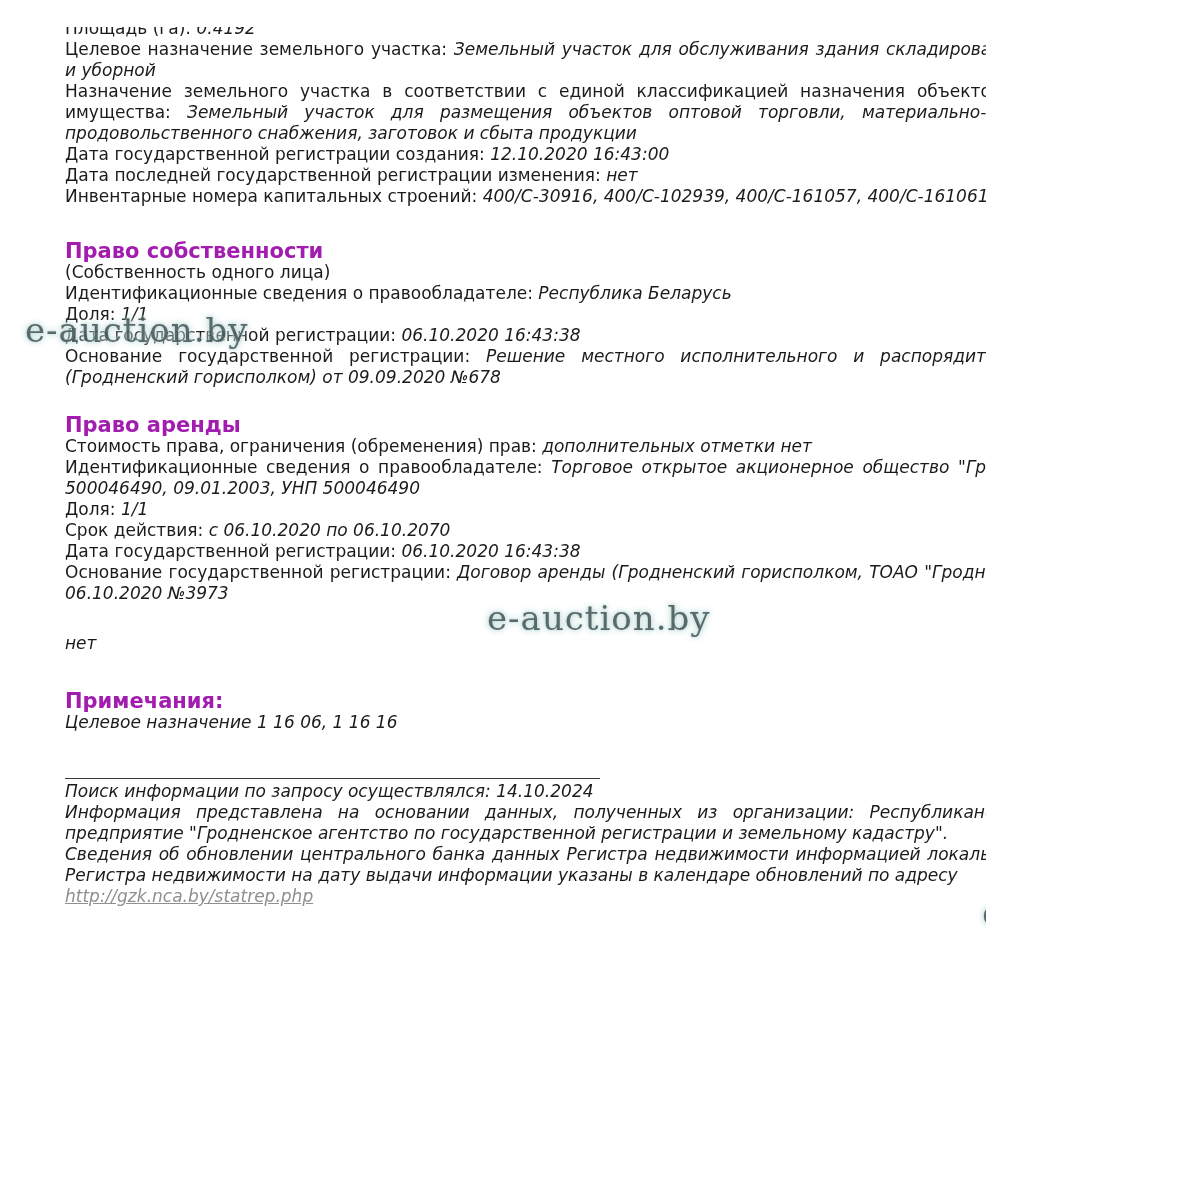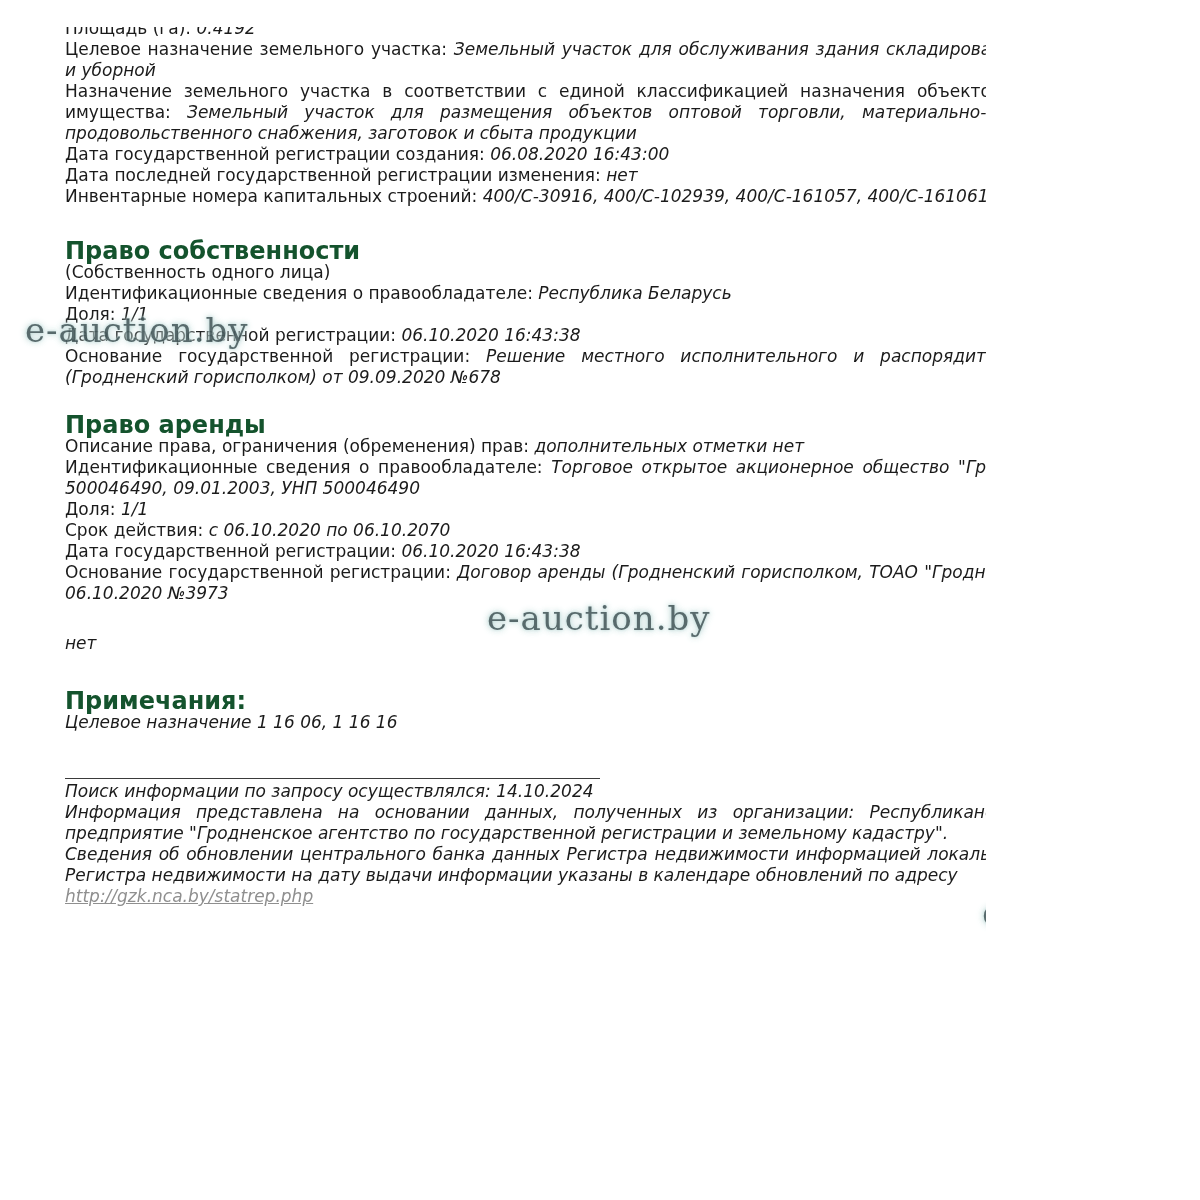--- a/index.html
+++ b/index.html
@@ -17,24 +17,24 @@
     width:1071px;
     font-size:17px;
     line-height:21px;
     color:#1b1b1b;
     text-align:justify;
   }
   .content p{margin:0;}
   .content i{font-style:italic;}
   h3{
     margin:0;
-    font-size:24px;
+    font-size:21px;
     line-height:21px;
     font-weight:bold;
-    color:#14532d;
+    color:#a21caf;
   }
   .sec-own{margin-top:34px;}
   .sec-lease{margin-top:27px;}
   .sec-marks{margin-top:29px;}
   .sec-notes{margin-top:37px;}
   .divider{
     margin-top:45px;
     margin-bottom:2px;
     width:535px;
     border-top:1px solid #3a3a3a;
@@ -66,37 +66,37 @@
 <body>
 
 <div class="page">
 
   <div class="content">
 
     <section>
       <p><span>Площадь (га): </span><i>0.4192</i></p>
       <p><span>Целевое назначение земельного участка: </span><i>Земельный участок для обслуживания здания складирования обуви №2-3 и уборной</i></p>
       <p><span>Назначение земельного участка в соответствии с единой классификацией назначения объектов недвижимого имущества: </span><i>Земельный участок для размещения объектов оптовой торговли, материально-технического и продовольственного снабжения, заготовок и сбыта продукции</i></p>
-      <p><span>Дата государственной регистрации создания: </span><i>06.08.2020 16:43:00</i></p>
+      <p><span>Дата государственной регистрации создания: </span><i>12.10.2020 16:43:00</i></p>
       <p><span>Дата последней государственной регистрации изменения: </span><i>нет</i></p>
       <p><span>Инвентарные номера капитальных строений: </span><i>400/C-30916, 400/C-102939, 400/C-161057, 400/C-161061</i></p>
     </section>
 
     <section class="sec-own">
       <h3>Право собственности</h3>
       <p>(Собственность одного лица)</p>
       <p><span>Идентификационные сведения о правообладателе: </span><i>Республика Беларусь</i></p>
       <p><span>Доля: </span><i>1/1</i></p>
       <p><span>Дата государственной регистрации: </span><i>06.10.2020 16:43:38</i></p>
       <p><span>Основание государственной регистрации: </span><i>Решение местного исполнительного и распорядительного органа (Гродненский горисполком) от 09.09.2020 №678</i></p>
     </section>
 
     <section class="sec-lease">
       <h3>Право аренды</h3>
-      <p><span>Описание права, ограничения (обременения) прав: </span><i>дополнительных отметки нет</i></p>
+      <p><span>Стоимость права, ограничения (обременения) прав: </span><i>дополнительных отметки нет</i></p>
       <p><span>Идентификационные сведения о правообладателе: </span><i>Торговое открытое акционерное общество "ГродноКультторг", 500046490, 09.01.2003, УНП 500046490</i></p>
       <p><span>Доля: </span><i>1/1</i></p>
       <p><span>Срок действия: </span><i>с 06.10.2020 по 06.10.2070</i></p>
       <p><span>Дата государственной регистрации: </span><i>06.10.2020 16:43:38</i></p>
       <p><span>Основание государственной регистрации: </span><i>Договор аренды (Гродненский горисполком, ТОАО "Гродно Культторг") от 06.10.2020 №3973</i></p>
     </section>
 
     <section class="sec-marks">
       <p><i>нет</i></p>
     </section>

